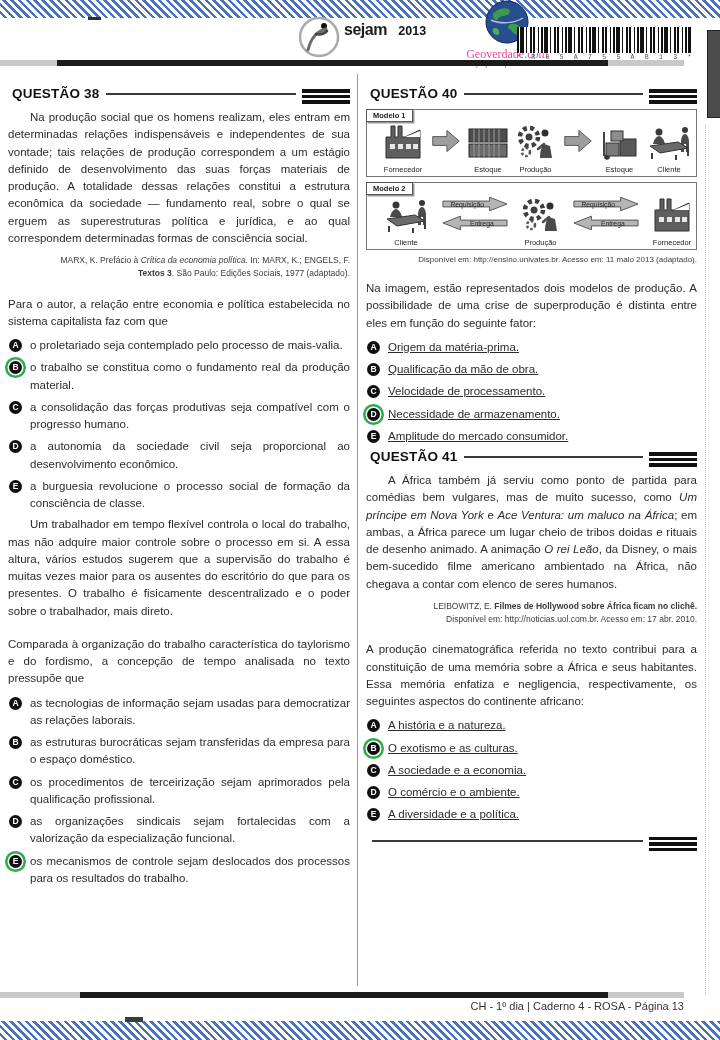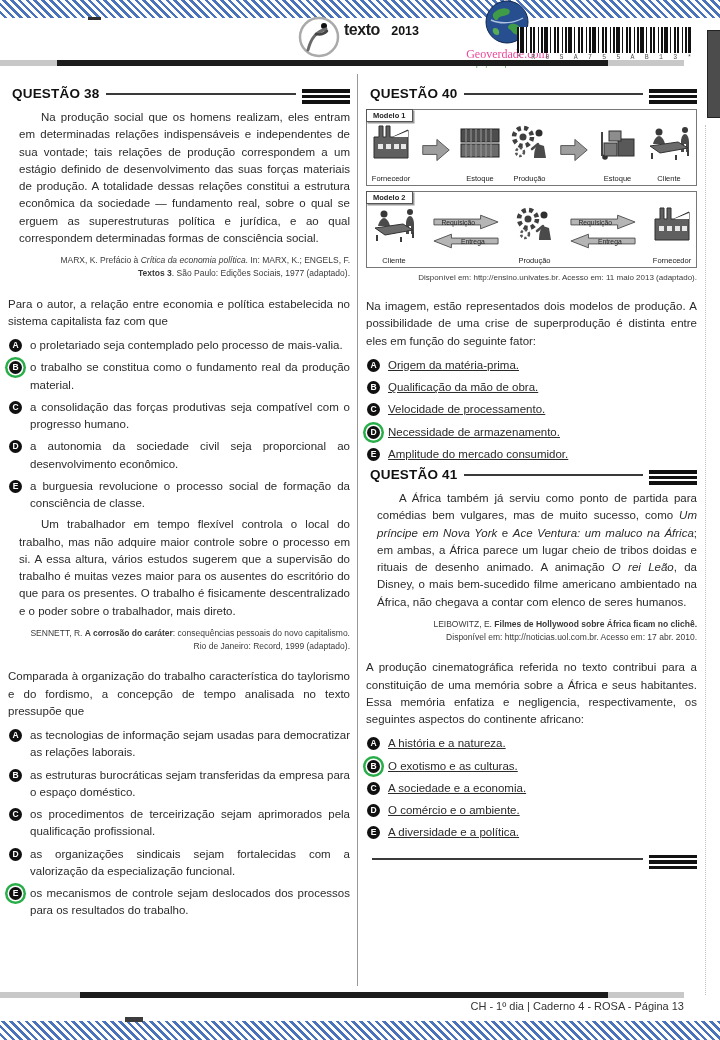--- a/index.html
+++ b/index.html
@@ -54,42 +54,42 @@
 
   
   .q-header{display:flex;align-items:center;margin:2px 0 8px 4px;}
   .q-title{font-size:13.5px;font-weight:bold;color:#111;white-space:nowrap;letter-spacing:0.2px;}
   .q-line{flex:1;height:2px;background:#3a3a3a;margin:0 6px;}
   .q-bars{width:48px;display:flex;flex-direction:column;gap:2px;transform:translateY(3px);}
   .q-bars i{display:block;height:3.5px;background:#111;}
   .end-marker{display:flex;align-items:center;margin-top:10px;}
 
   p{margin:0;}
-  .body{font-size:11.5px;line-height:1.5;text-align:justify;margin-left:11px;}
+  .body{font-size:11.5px;line-height:1.5;text-align:justify;}
   .indent{text-indent:22px;}
   .cite{font-size:8.5px;line-height:1.5;color:#3a3a3a;text-align:right;margin:7px 0 8px 0;}
   .lead{font-size:11.5px;line-height:1.5;text-align:justify;margin-bottom:7px;margin-top:16px;}
   .b{font-weight:bold;} .i{font-style:italic;}
 
   
   .opts{display:flex;flex-direction:column;gap:5px;margin-bottom:4px;}
   .opt{display:flex;align-items:flex-start;}
   .badge{flex:0 0 13px;width:13px;height:13px;border-radius:50%;background:#101010;color:#fff;
          font-size:8.5px;font-weight:bold;line-height:13px;text-align:center;margin:2px 8px 0 1px;}
   .badge.selected{box-shadow:0 0 0 1.5px #fff,0 0 0 4px #29ad49;}
   .opt-text{font-size:11.5px;line-height:1.5;text-align:justify;flex:1;}
   .opts-single .opt-text{text-align:left;text-decoration:underline;}
 
   
-  .fig-box{position:relative;border:1px solid #777;margin-bottom:5px;padding:12px 4px 2px 4px;}
+  .fig-box{position:relative;border:1px solid #777;margin-bottom:5px;padding:12px 4px 2px 16px;}
   .fig-tag{position:absolute;top:-1px;left:-1px;background:#fff;border:1px solid #555;
            box-shadow:1.5px 1.5px 0 #999;font-size:7.5px;font-weight:bold;padding:1px 6px;color:#222;}
   .fig-row{display:flex;align-items:flex-end;justify-content:space-between;}
   .fig-cell{display:flex;flex-direction:column;align-items:center;}
-  .fig-label{font-size:7.5px;color:#222;margin-top:10px;white-space:nowrap;}
+  .fig-label{font-size:7.5px;color:#222;margin-top:1px;white-space:nowrap;}
   .fig-arrow{margin-bottom:14px;}
   .arrow-pair{display:flex;flex-direction:column;gap:3px;margin-bottom:16px;}
   .fig-caption{font-size:8px;color:#3a3a3a;text-align:right;margin:2px 0 10px 0;}
 </style>
 </head>
 <body>
 
 <div class="page">
 
   <div class="stripes stripes-top"></div>
@@ -102,21 +102,21 @@
   <div class="enem-logo">
     <span>
       <svg width="46" height="46" viewBox="0 0 46 46">
         <circle cx="23" cy="23" r="19" fill="#fff" stroke="#aaa" stroke-width="2.5"></circle>
         <circle cx="28" cy="12" r="3" fill="#111"></circle>
         <path d="M12 36c3-12 8-18 18-21" fill="none" stroke="#6a6a6a" stroke-width="3" stroke-linecap="round"></path>
         <path d="M20 20c4 1 8 0 11-3" fill="none" stroke="#444" stroke-width="2.5" stroke-linecap="round"></path>
       </svg>
     </span>
     <span class="enem-txt">
-      <span class="enem-name">texto</span>
+      <span class="enem-name">sejam</span>
       <span class="enem-sub"></span>
       <span class="enem-year">2013</span>
     </span>
   </div>
 
   <div class="watermark">
     <span>
       <svg width="44" height="44" viewBox="0 0 44 44">
         <circle cx="22" cy="22" r="21" fill="#274f8f"></circle>
         <circle cx="22" cy="22" r="21" fill="none" stroke="#10264e" stroke-width="1"></circle>
@@ -179,24 +179,20 @@
           </div>
         <div class="opt">
           <span class="badge">E</span>
           <span class="opt-text">a burguesia revolucione o processo social de formação da consciência de classe.</span>
           </div>
       </div>
     </section>
 
     <section>
       <p class="body indent">Um trabalhador em tempo flexível controla o local do trabalho, mas não adquire maior controle sobre o processo em si. A essa altura, vários estudos sugerem que a supervisão do trabalho é muitas vezes maior para os ausentes do escritório do que para os presentes. O trabalho é fisicamente descentralizado e o poder sobre o trabalhador, mais direto.</p>
-      <div class="cite">
-        <div><span>SENNETT, R. </span><span class="b">A corrosão do caráter</span><span>: consequências pessoais do novo capitalismo.</span></div>
-        <div><span>Rio de Janeiro: Record, 1999 (adaptado).</span></div>
-      </div>
       <p class="lead">Comparada à organização do trabalho característica do taylorismo e do fordismo, a concepção de tempo analisada no texto pressupõe que</p>
       <div class="opts">
         <div class="opt">
           <span class="badge">A</span>
           <span class="opt-text">as tecnologias de informação sejam usadas para democratizar as relações laborais.</span>
           </div>
         <div class="opt">
           <span class="badge">B</span>
           <span class="opt-text">as estruturas burocráticas sejam transferidas da empresa para o espaço doméstico.</span>
           </div>

